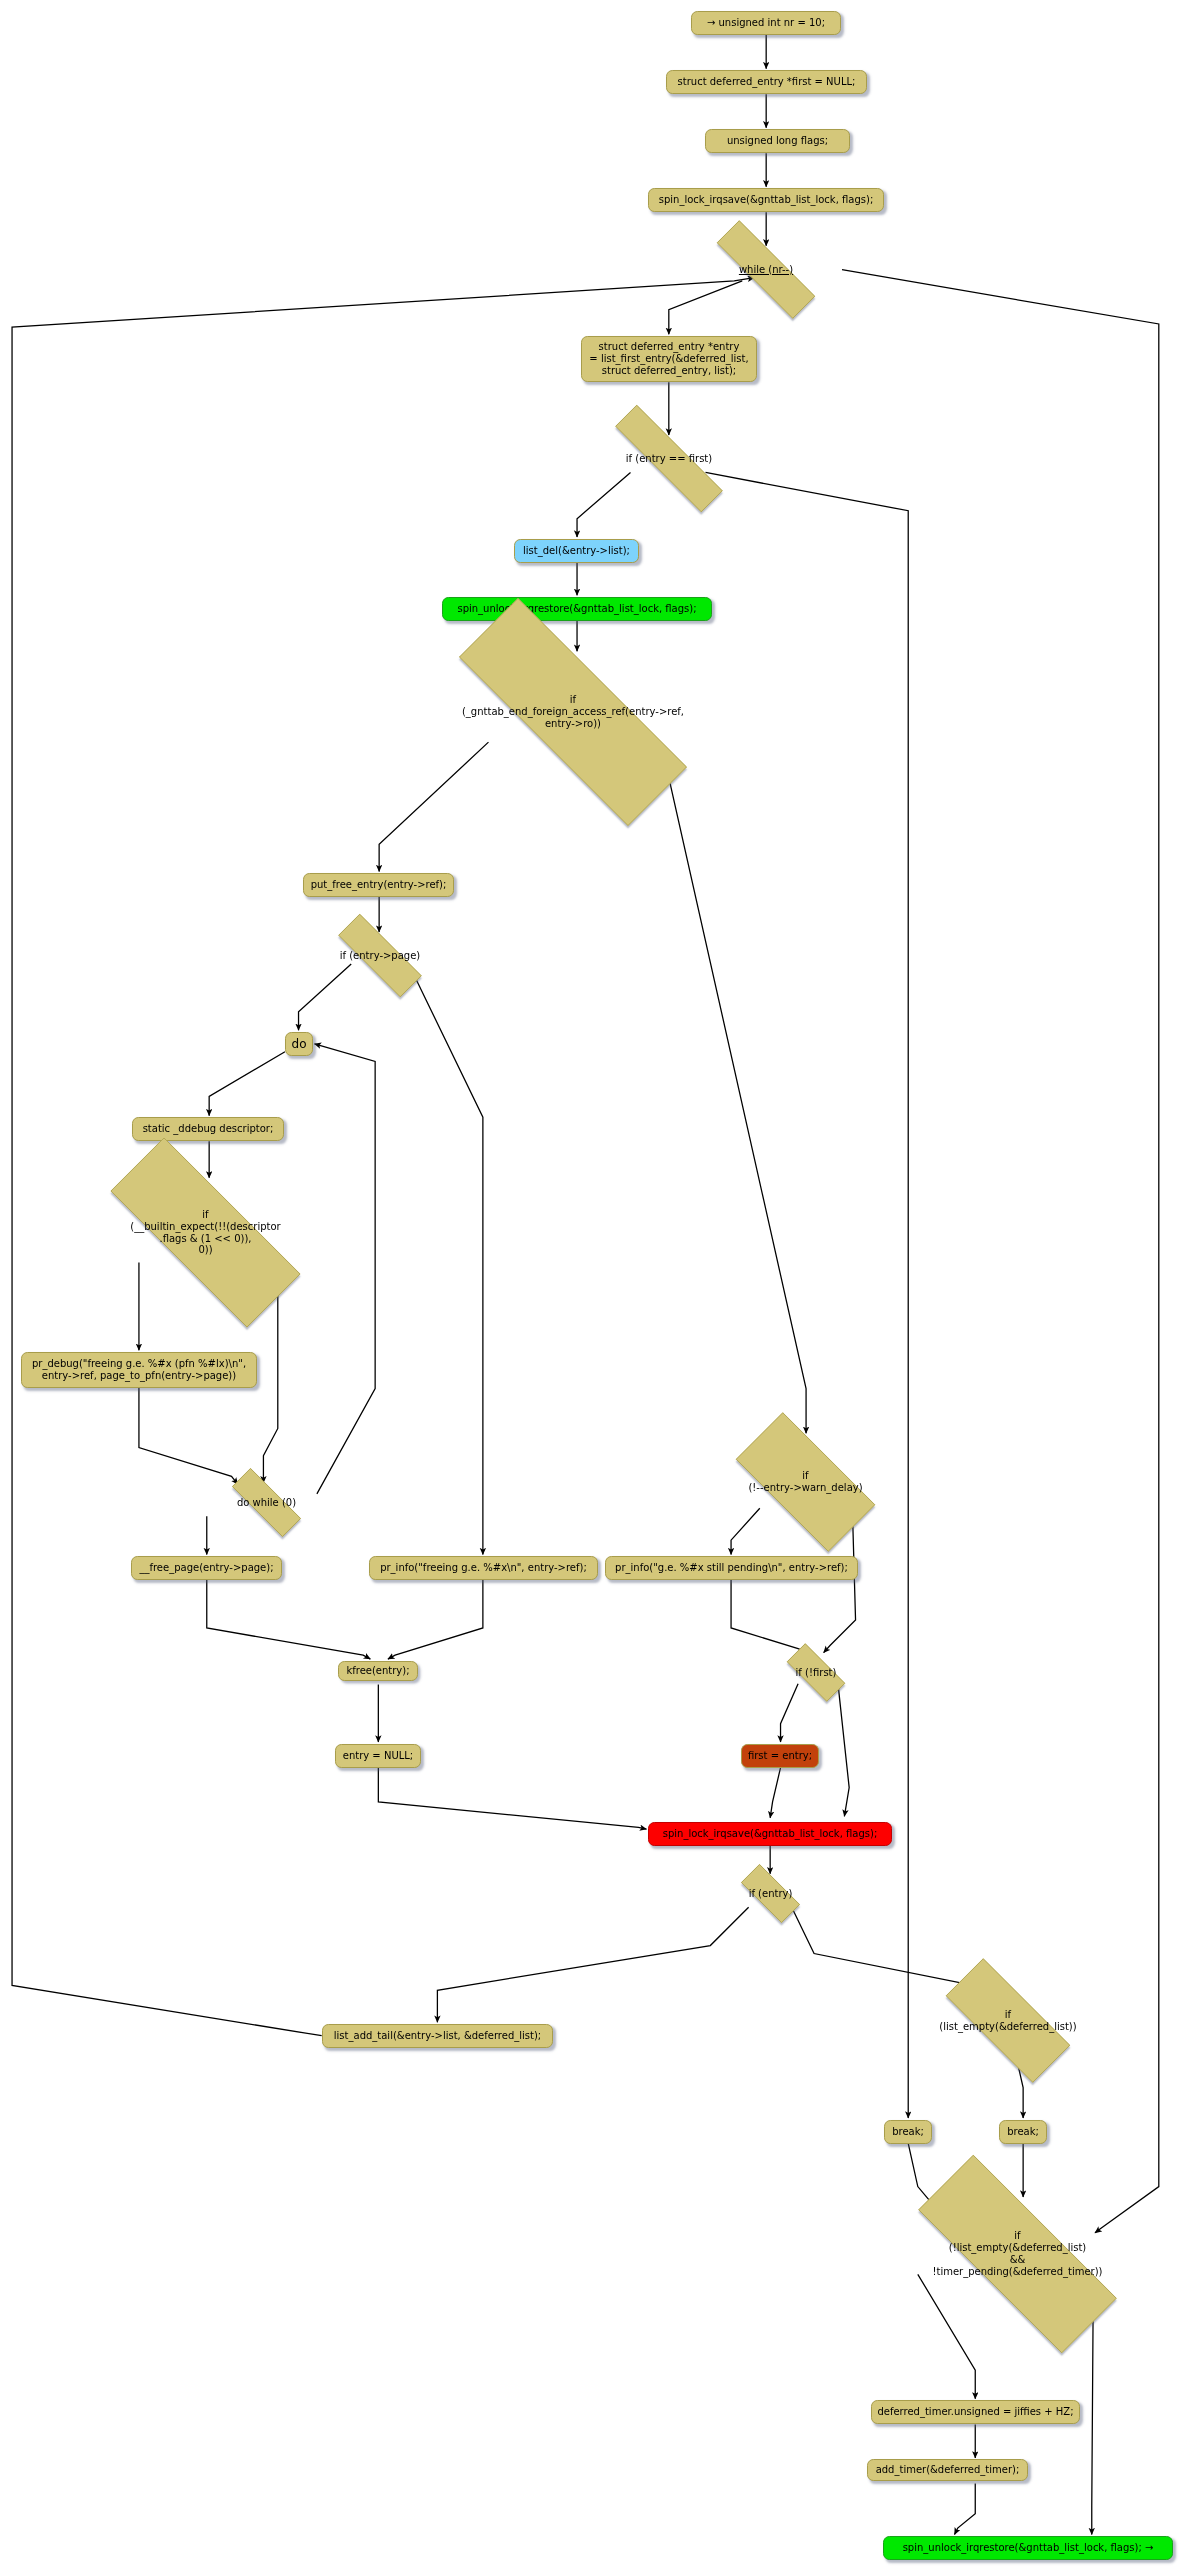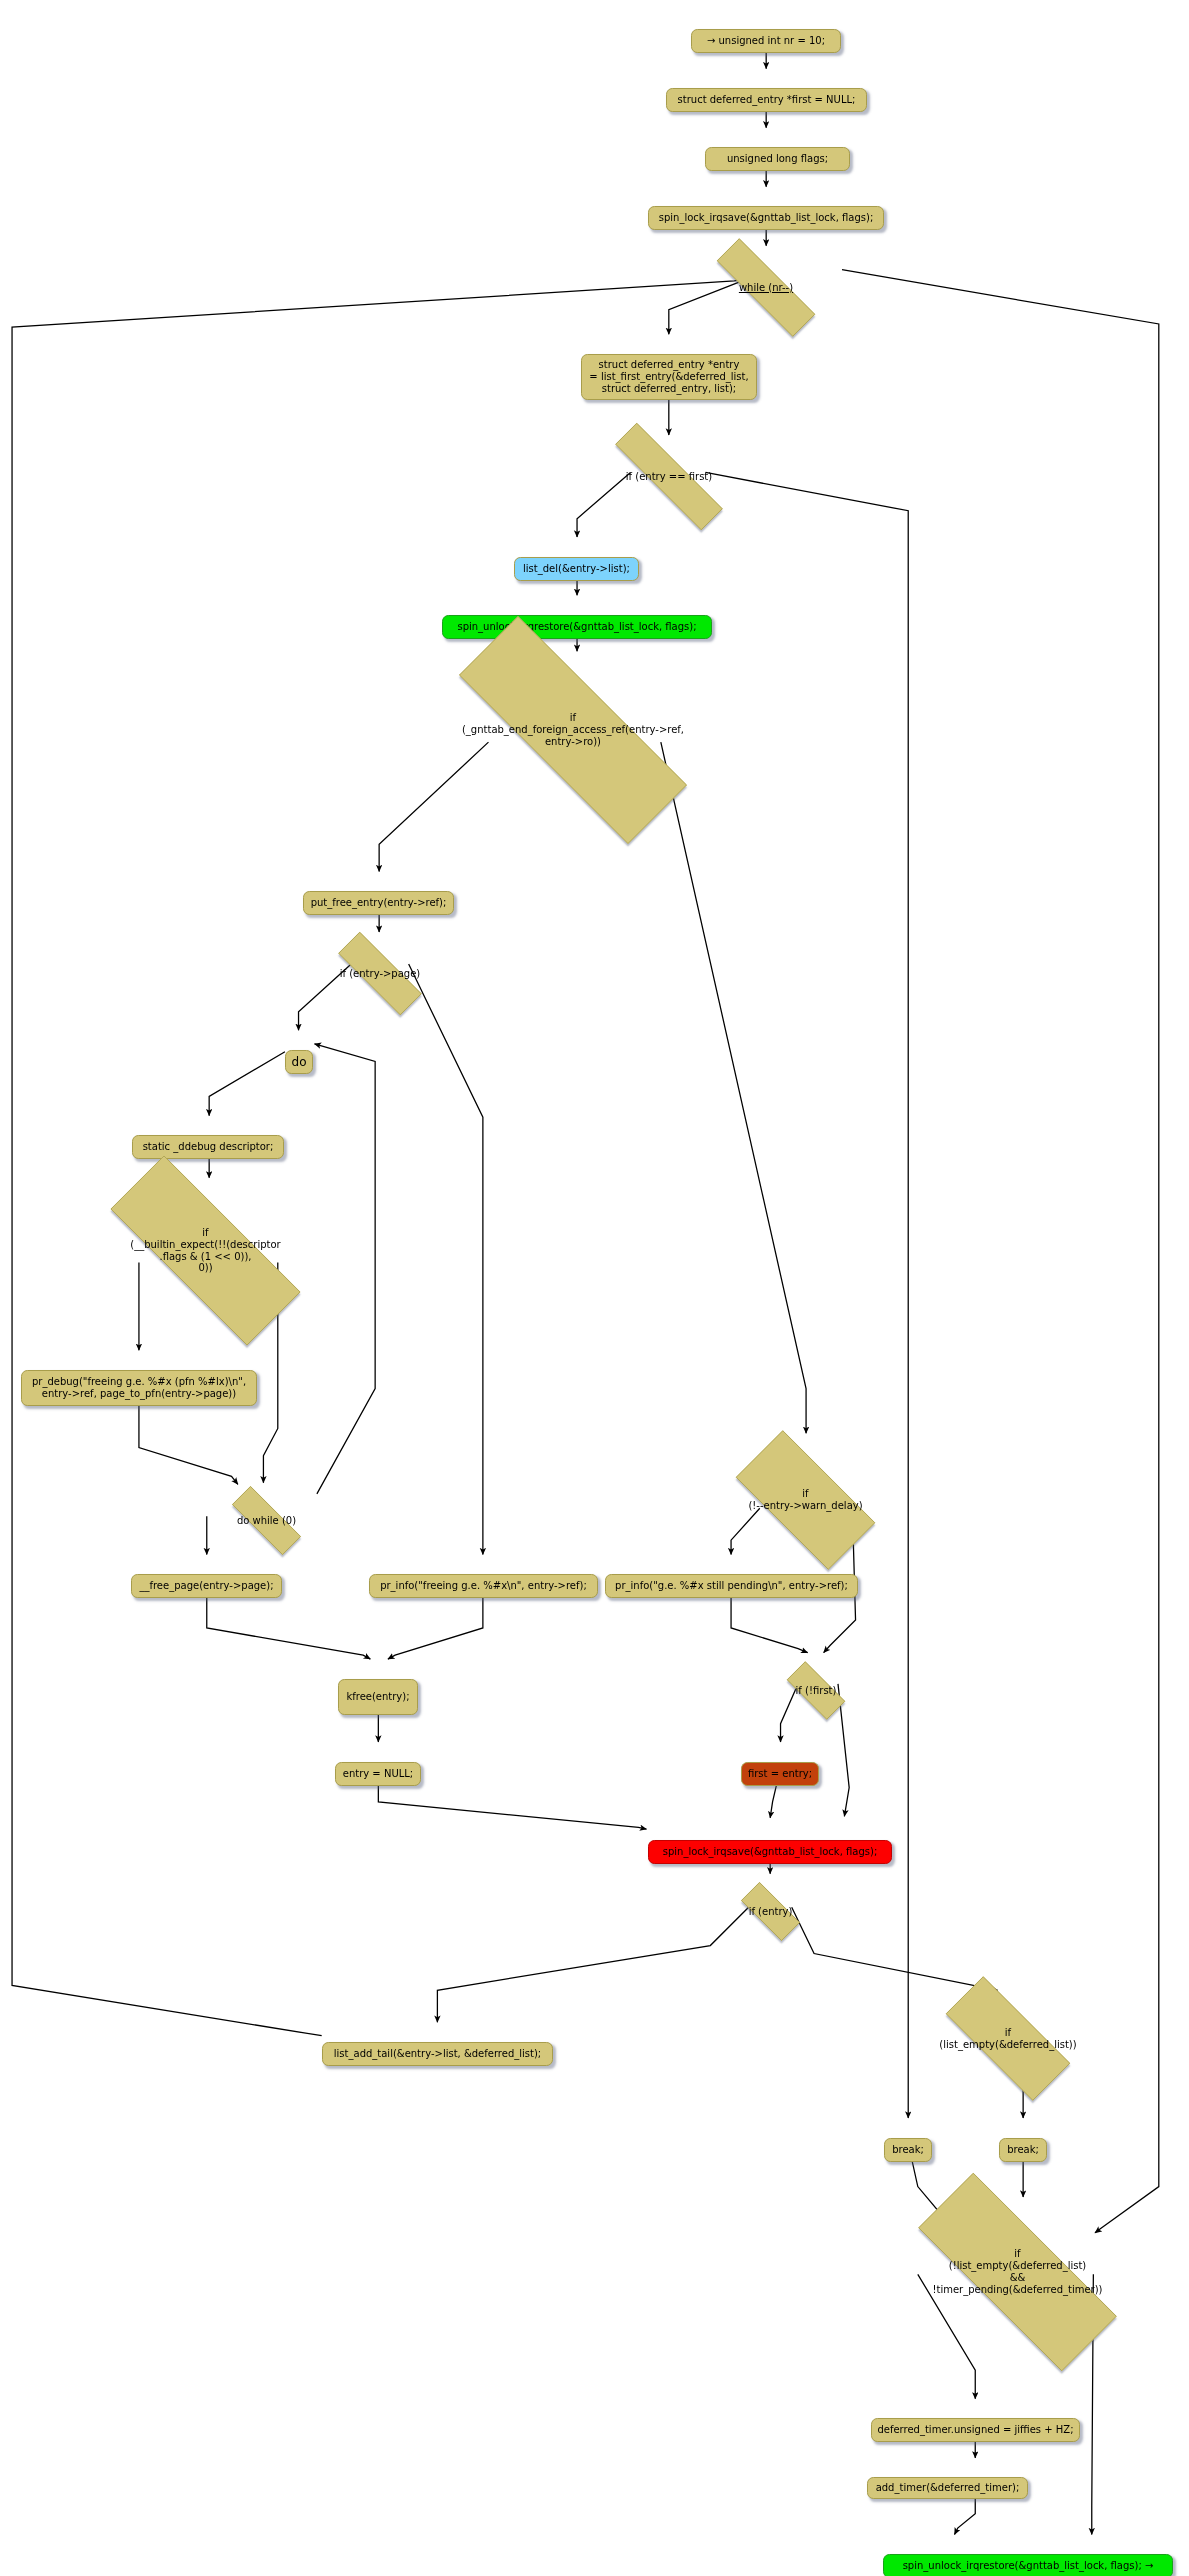--- a/index.html
+++ b/index.html
@@ -26,21 +26,20 @@
     position: absolute;
     box-sizing: border-box;
     display: flex;
     align-items: center;
     justify-content: center;
     text-align: center;
     color: #000000;
     line-height: 1.18;
     white-space: pre;
     z-index: 5;
-    margin-top: 18px;
   }
   
   .proc {
     border: 0.8px solid #a89d4b;
     border-radius: 6.4px;
     background: #d4c77a;
     box-shadow: 2.4px 2.4px 2.4px rgba(80,90,120,0.42);
     padding: 3.2px 7.2px;
   }
   .proc.hl-green {
@@ -197,21 +196,21 @@
       <div class="node dec" style="left: 69px; top: 1179px; width: 273px; height: 107px; font-size: 10px;"><div class="dshape" style="background: rgb(212, 199, 122); border-color: rgb(168, 157, 75);"></div><div class="dlabel">if
 (__builtin_expect(!!(descriptor
 .flags &amp; (1 &lt;&lt; 0)),
 0))</div></div>
       <div class="node proc" style="left: 21px; top: 1352px; width: 236px; height: 36px; font-size: 10px; background: rgb(212, 199, 122); border-color: rgb(168, 157, 75);"><span>pr_debug("freeing g.e. %#x (pfn %#lx)\n",
 entry-&gt;ref, page_to_pfn(entry-&gt;page))</span></div>
       <div class="node dec" style="left: 216px; top: 1484px; width: 101px; height: 37px; font-size: 10px;"><div class="dshape" style="background: rgb(212, 199, 122); border-color: rgb(168, 157, 75);"></div><div class="dlabel">do while (0)</div></div>
       <div class="node proc" style="left: 131px; top: 1556px; width: 151px; height: 24px; font-size: 10px; background: rgb(212, 199, 122); border-color: rgb(168, 157, 75);"><span>__free_page(entry-&gt;page);</span></div>
       <div class="node proc" style="left: 369px; top: 1556px; width: 229px; height: 24px; font-size: 10px; background: rgb(212, 199, 122); border-color: rgb(168, 157, 75);"><span>pr_info("freeing g.e. %#x\n", entry-&gt;ref);</span></div>
       <div class="node proc" style="left: 605px; top: 1556px; width: 253px; height: 24px; font-size: 10px; background: rgb(212, 199, 122); border-color: rgb(168, 157, 75);"><span>pr_info("g.e. %#x still pending\n", entry-&gt;ref);</span></div>
-      <div class="node proc" style="left: 338px; top: 1661px; width: 80px; height: 36px; font-size: 10px; background: rgb(212, 199, 122); border-color: rgb(168, 157, 75);"><span>kfree(entry);</span></div>
+      <div class="node proc" style="left: 338px; top: 1661px; width: 80px; height: 20px; font-size: 10px; background: rgb(212, 199, 122); border-color: rgb(168, 157, 75);"><span>kfree(entry);</span></div>
       <div class="node proc" style="left: 335px; top: 1744px; width: 86px; height: 24px; font-size: 10px; background: rgb(212, 199, 122); border-color: rgb(168, 157, 75);"><span>entry = NULL;</span></div>
       <div class="node dec" style="left: 713px; top: 1435px; width: 185px; height: 94px; font-size: 10px;"><div class="dshape" style="background: rgb(212, 199, 122); border-color: rgb(168, 157, 75);"></div><div class="dlabel">if
 (!--entry-&gt;warn_delay)</div></div>
       <div class="node dec" style="left: 776px; top: 1654px; width: 80px; height: 37px; font-size: 10px;"><div class="dshape" style="background: rgb(212, 199, 122); border-color: rgb(168, 157, 75);"></div><div class="dlabel">if (!first)</div></div>
       <div class="node proc" style="left: 741px; top: 1744px; width: 78px; height: 24px; font-size: 10px; background: #c2410c; border-color: rgb(168, 157, 75);"><span>first = entry;</span></div>
       <div class="node proc hl-red" style="left: 648px; top: 1822px; width: 244px; height: 24px; font-size: 10px; background: rgb(253, 0, 0);"><span>spin_lock_irqsave(&amp;gnttab_list_lock, flags);</span></div>
       <div class="node dec" style="left: 730px; top: 1875px; width: 81px; height: 37px; font-size: 10px;"><div class="dshape" style="background: rgb(212, 199, 122); border-color: rgb(168, 157, 75);"></div><div class="dlabel">if (entry)</div></div>
       <div class="node proc" style="left: 322px; top: 2024px; width: 231px; height: 24px; font-size: 10px; background: rgb(212, 199, 122); border-color: rgb(168, 157, 75);"><span>list_add_tail(&amp;entry-&gt;list, &amp;deferred_list);</span></div>
       <div class="node dec" style="left: 921px; top: 1983px; width: 174px; height: 75px; font-size: 10px;"><div class="dshape" style="background: rgb(212, 199, 122); border-color: rgb(168, 157, 75);"></div><div class="dlabel">if
 (list_empty(&amp;deferred_list))</div></div>

